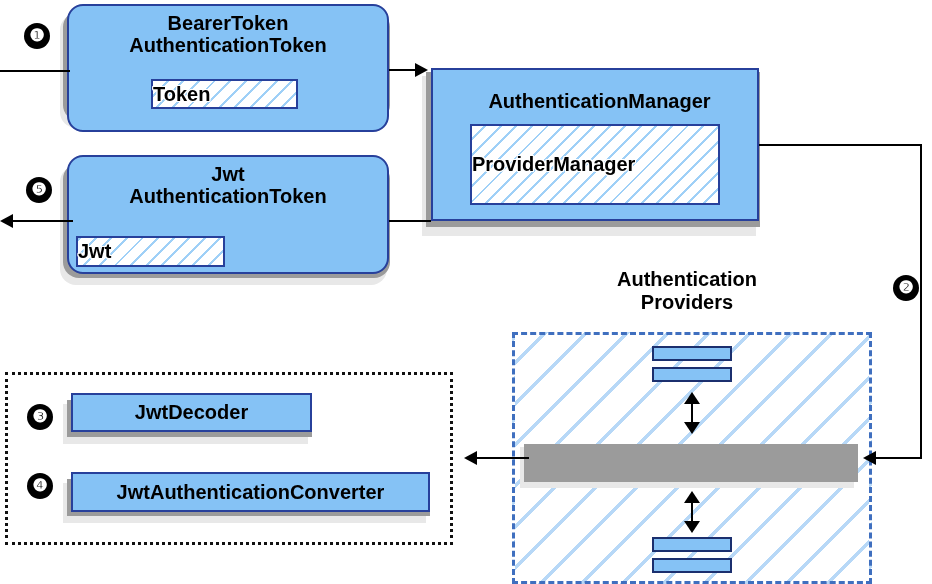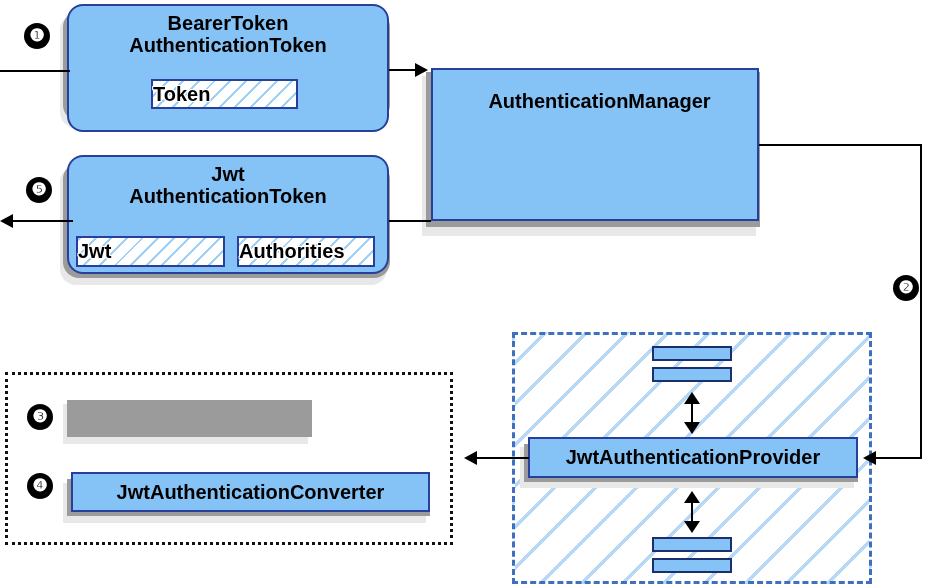--- a/index.html
+++ b/index.html
@@ -186,58 +186,63 @@
   <div class="arrow-l" style="left:863px;top:451px;"></div>
 
   <div class="ln-h" style="left:477px;top:457px;width:52px;"></div>
   <div class="arrow-l" style="left:464px;top:451px;"></div>
 
   <div class="ln-h" style="left:389px;top:220px;width:42px;"></div>
 
   <div class="ln-h" style="left:13px;top:220px;width:60px;"></div>
   <div class="arrow-l" style="left:0px;top:214px;"></div>
 
+  <div class="group-label" style="left:562px;top:268px;width:250px;font-size:20px;">Authentication
+Providers</div>
 
   <div class="providers-group" style="left:512px;top:332px;width:360px;height:252px;"></div>
 
   <div class="bar" style="left:652px;top:346px;width:80px;height:15px;"></div>
   <div class="bar" style="left:652px;top:367px;width:80px;height:15px;"></div>
 
   <div class="arrow-u" style="left:684px;top:392px;"></div>
   <div class="ln-v" style="left:691px;top:398px;height:28px;"></div>
   <div class="arrow-d" style="left:684px;top:422px;"></div>
 
   <div class="shadow-light" style="left:520px;top:447px;width:334px;height:41px;"></div>
   <div class="shadow-dark" style="left:524px;top:444px;width:334px;height:38px;"></div>
-  <div class="node" style="left:528px;top:437px;width:330px;height:41px;justify-content:center;">
-    <div class="node-title" style="font-size:20px;">JwtAuthenticationProvider</div>
-  </div>
 
   <div class="arrow-u" style="left:684px;top:491px;"></div>
   <div class="ln-v" style="left:691px;top:497px;height:28px;"></div>
   <div class="arrow-d" style="left:684px;top:521px;"></div>
 
   <div class="bar" style="left:652px;top:537px;width:80px;height:15px;"></div>
   <div class="bar" style="left:652px;top:558px;width:80px;height:15px;"></div>
 
   <div class="dotted-group" style="left:5px;top:372px;width:448px;height:173px;"></div>
 
   <div class="shadow-light" style="left:63px;top:404px;width:245px;height:40px;"></div>
   <div class="shadow-dark" style="left:67px;top:400px;width:245px;height:37px;"></div>
+  <div class="node" style="left:71px;top:393px;width:241px;height:39px;justify-content:center;">
+    <div class="node-title" style="font-size:20px;">JwtDecoder</div>
+  </div>
 
   <div class="shadow-light" style="left:63px;top:483px;width:363px;height:40px;"></div>
   <div class="shadow-dark" style="left:67px;top:479px;width:363px;height:37px;"></div>
   <div class="node" style="left:71px;top:472px;width:359px;height:40px;justify-content:center;">
     <div class="node-title" style="font-size:20px;">JwtAuthenticationConverter</div>
   </div>
 
   <div class="shadow-light" style="left:422px;top:76px;width:334px;height:160px;"></div>
   <div class="shadow-dark" style="left:426px;top:72px;width:334px;height:155px;"></div>
   <div class="node" style="left:431px;top:68px;width:328px;height:153px;">
     <div class="node-title" style="font-size:20px;margin-top:20px;margin-left:9px;">AuthenticationManager</div>
+  </div>
+  <div class="field" style="left:470px;top:124px;width:250px;height:81px;font-size:20px;">
+    <span>ProviderManager</span>
   </div>
 
   <div class="shadow-light rounded" style="left:60px;top:14px;width:327px;height:114px;"></div>
   <div class="shadow-dark rounded" style="left:63px;top:11px;width:327px;height:110px;"></div>
   <div class="node rounded" style="left:67px;top:4px;width:322px;height:128px;">
     <div class="node-title" style="font-size:20px;margin-top:6px;">BearerToken
 AuthenticationToken</div>
   </div>
   <div class="field" style="left:151px;top:79px;width:147px;height:30px;font-size:20px;">
     <span>Token</span>
@@ -245,17 +250,14 @@
 
   <div class="shadow-light rounded" style="left:60px;top:166px;width:327px;height:119px;"></div>
   <div class="shadow-dark rounded" style="left:63px;top:163px;width:327px;height:115px;"></div>
   <div class="node rounded" style="left:67px;top:155px;width:322px;height:119px;">
     <div class="node-title" style="font-size:20px;margin-top:6px;">Jwt
 AuthenticationToken</div>
   </div>
   <div class="field" style="left:76px;top:236px;width:149px;height:31px;font-size:20px;">
     <span>Jwt</span>
   </div>
-  <div class="field" style="left:237px;top:236px;width:138px;height:31px;font-size:20px;">
-    <span>Authorities</span>
-  </div>
 
 </div>
 
 </body></html>

